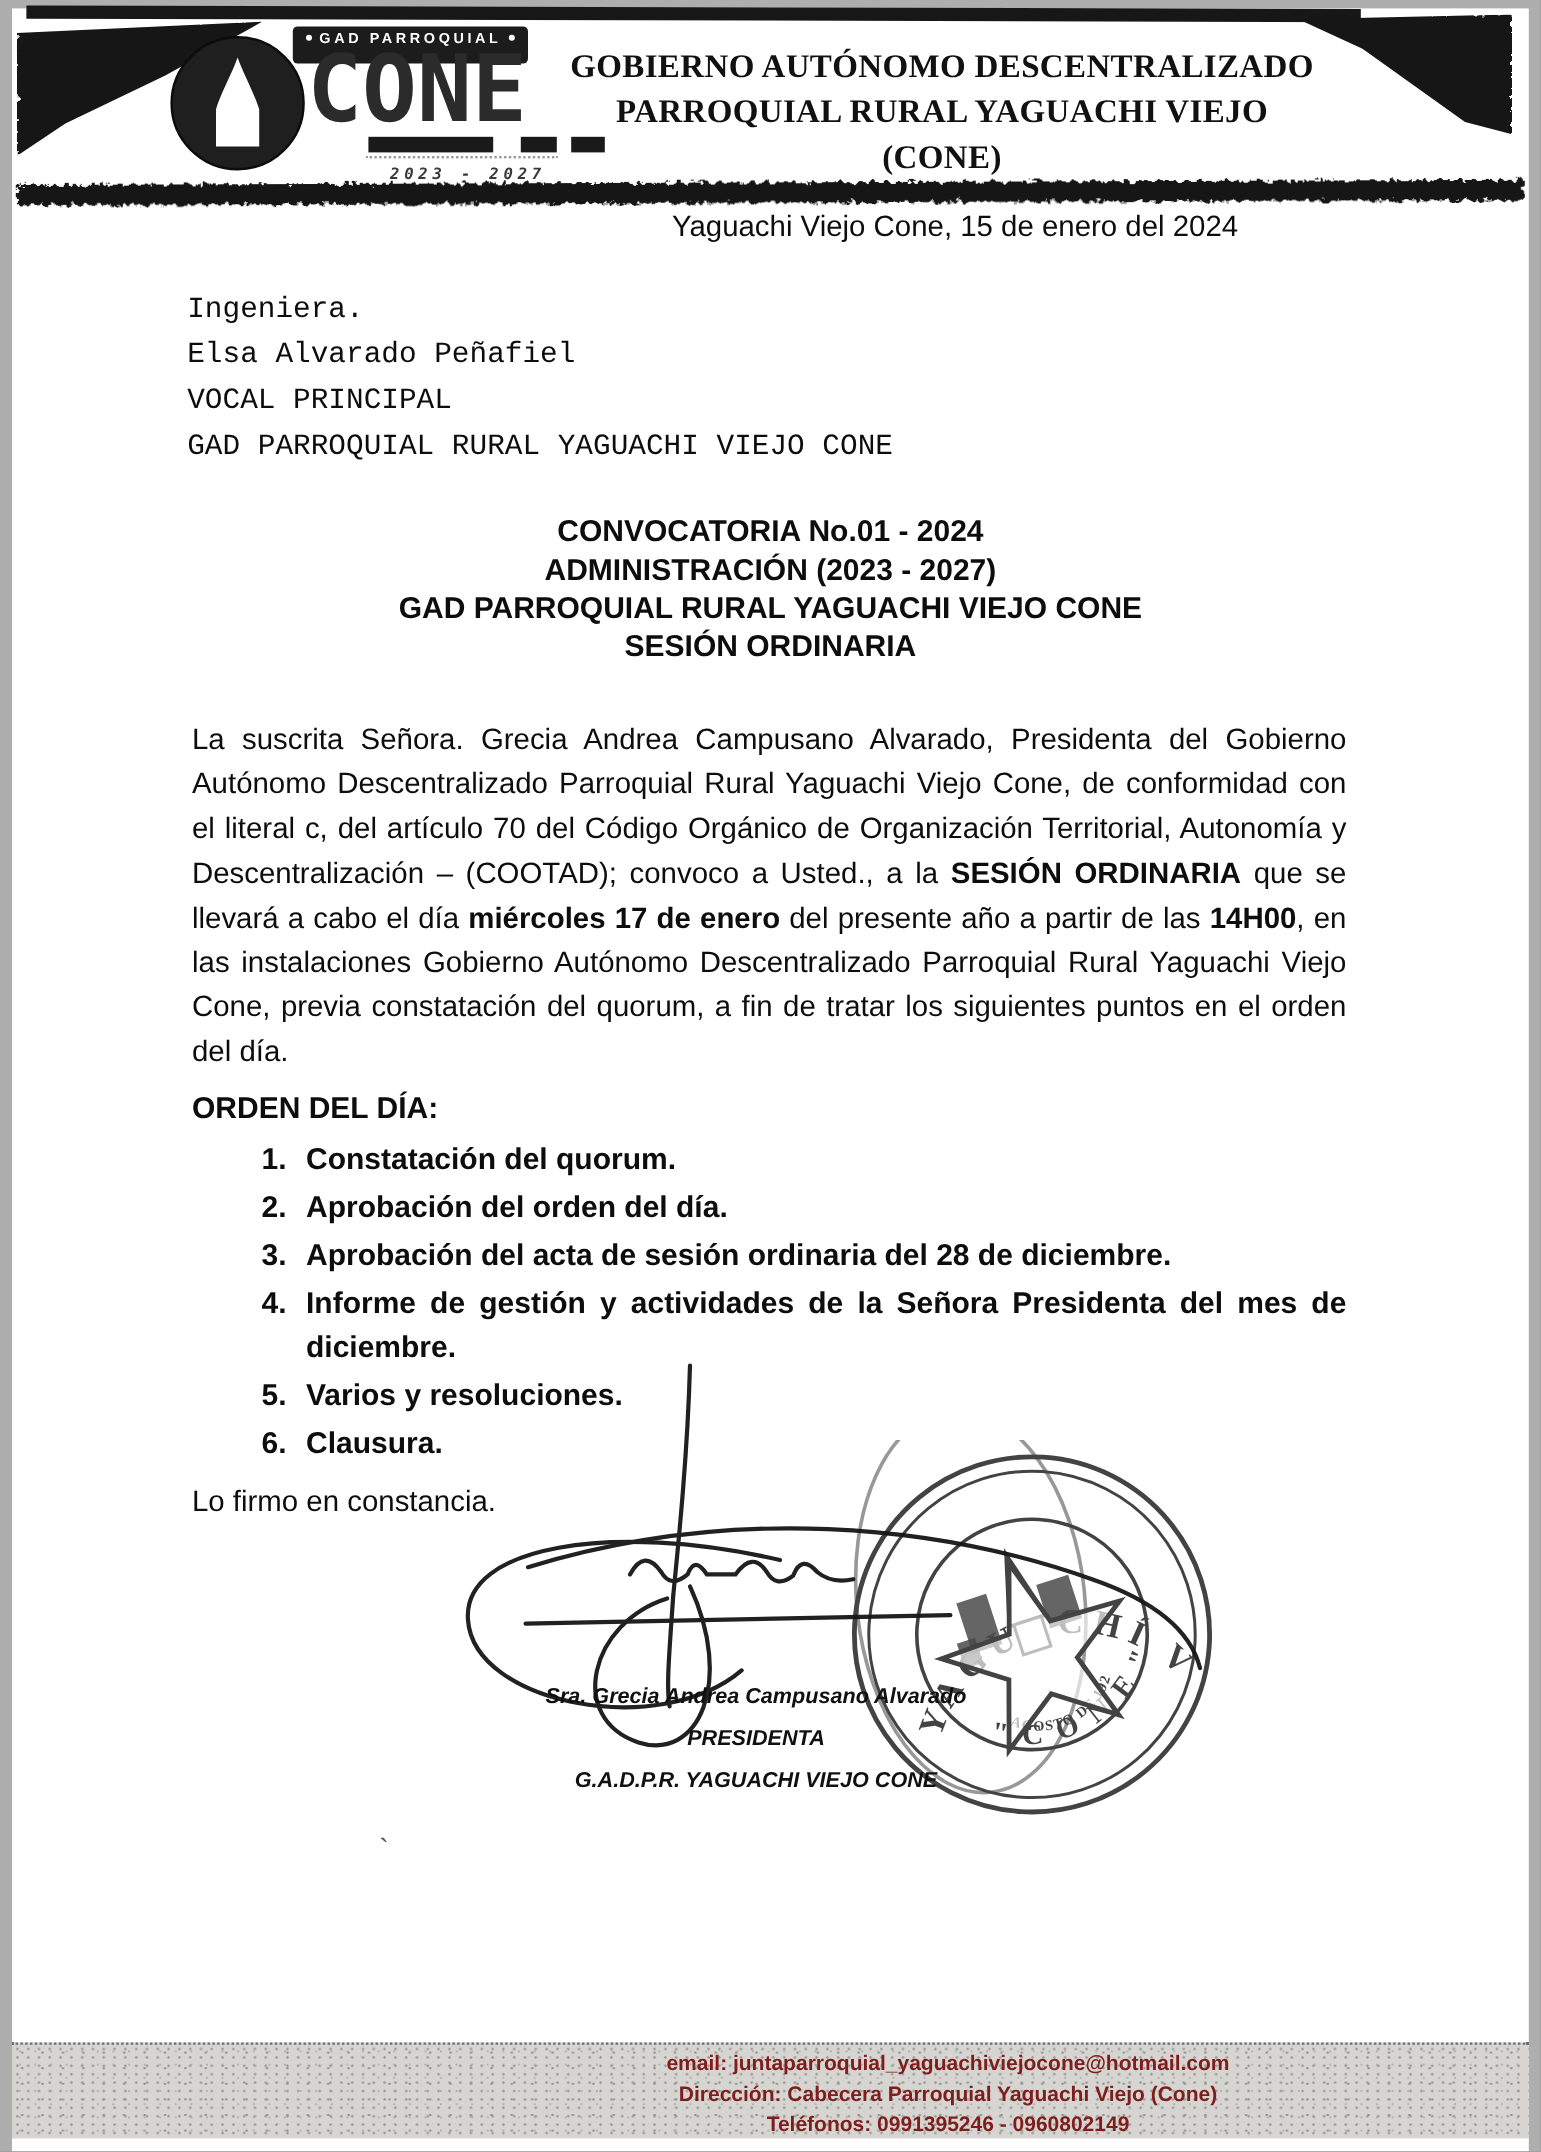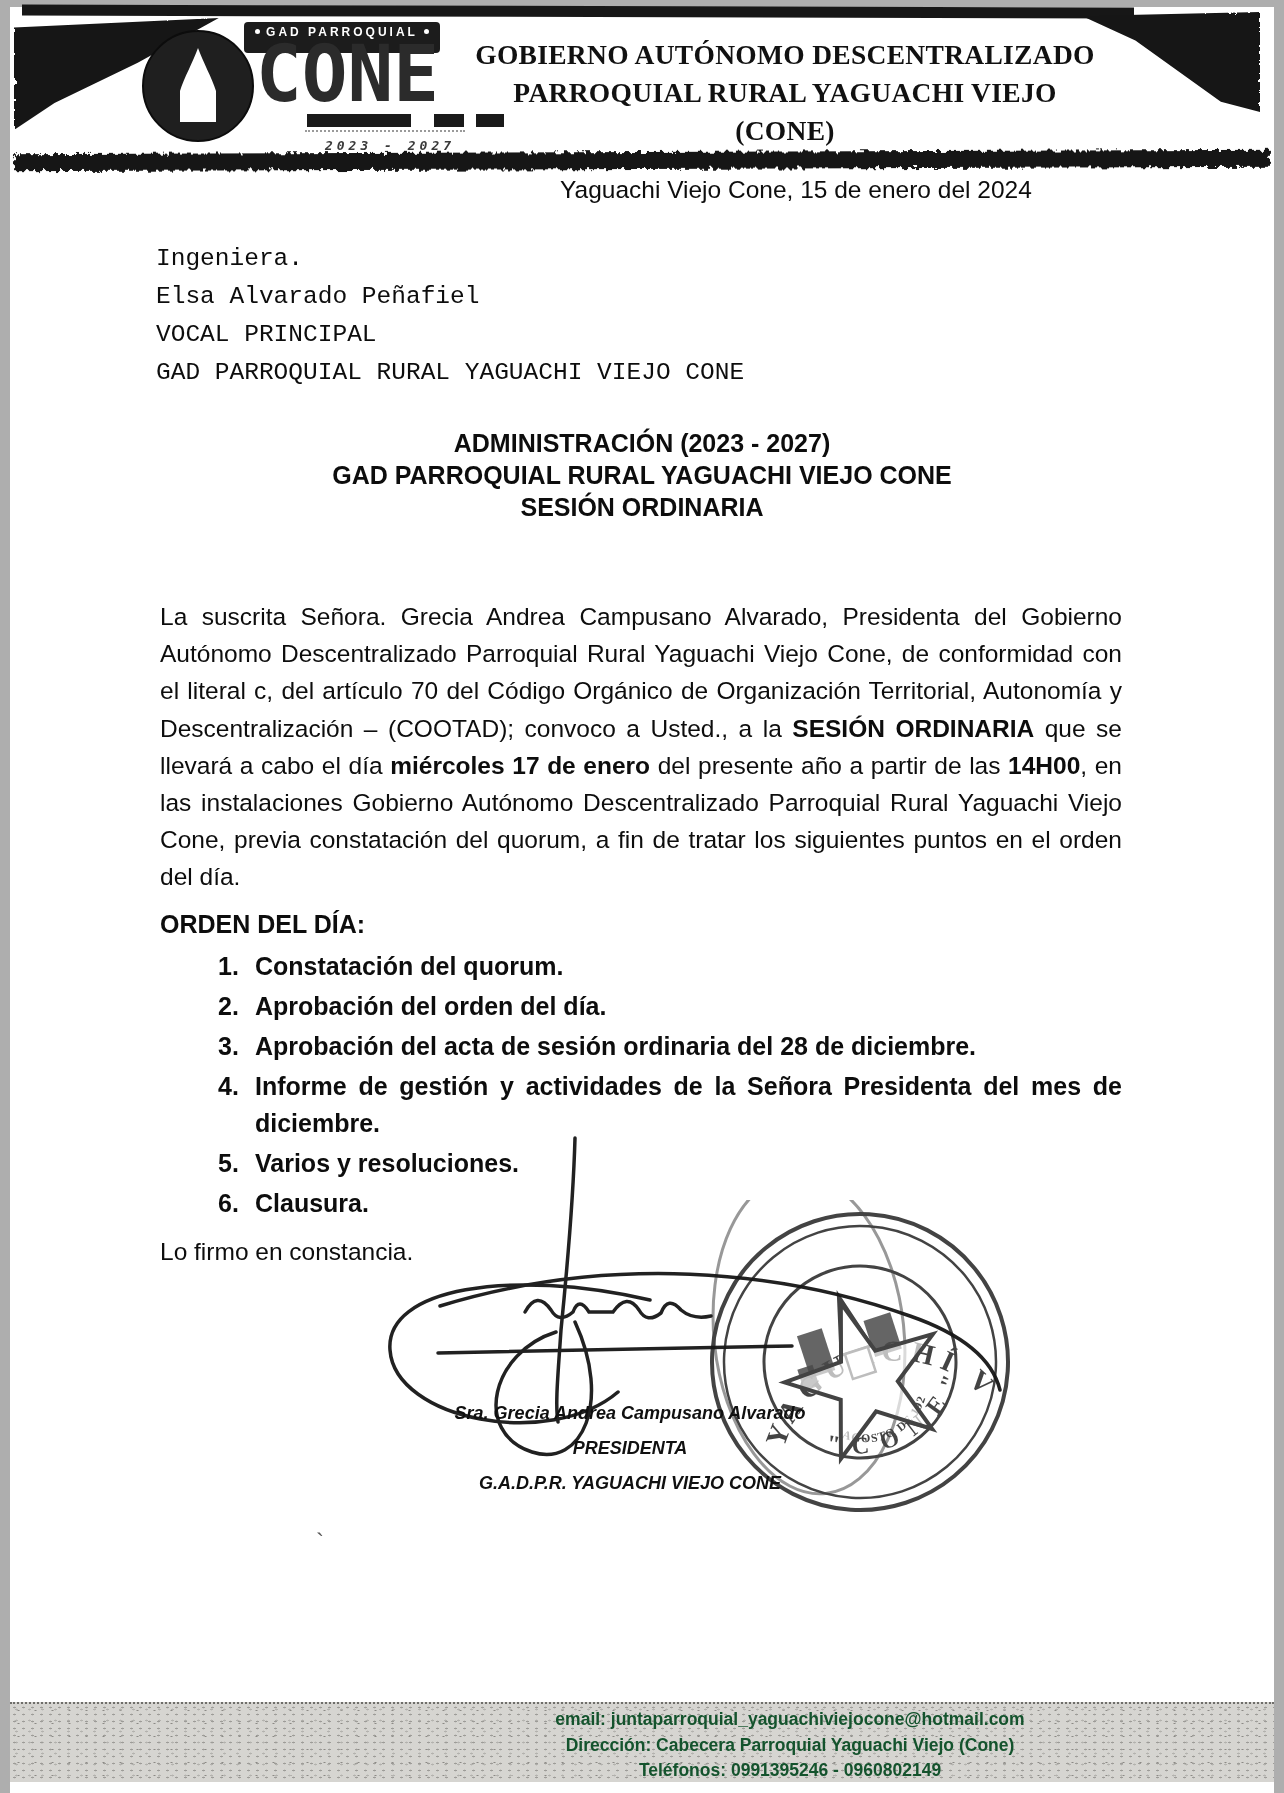--- a/index.html
+++ b/index.html
@@ -68,21 +68,21 @@
   .band{
     position:absolute;left:10px;top:1702px;width:1264px;height:78px;background:var(--band);
     background-image:
       radial-gradient(#9d9c98 1px, transparent 1.4px),
       radial-gradient(#b3b2ae 1px, transparent 1.3px),
       radial-gradient(#8b8a86 .8px, transparent 1.2px);
     background-size:9px 7px,13px 11px,17px 13px;
     border-top:2px dotted #6f6e6a;
   }
   .bandtext{position:absolute;left:420px;top:1707px;width:740px;text-align:center;
-    font-size:17.5px;font-weight:700;line-height:25.5px;color:#14532d;}
+    font-size:17.5px;font-weight:700;line-height:25.5px;color:#7f1d1d;}
 </style>
 </head>
 <body>
 
 <svg width="0" height="0" style="position:absolute" aria-hidden="true">
   <defs>
     <filter id="rough">
       <feTurbulence type="fractalNoise" baseFrequency="0.18" numOctaves="3" result="n"></feTurbulence>
       <feDisplacementMap in="SourceGraphic" in2="n" scale="9"></feDisplacementMap>
     </filter>
@@ -123,20 +123,21 @@
   <div class="recipient">
 
   <div>Ingeniera.</div>
       <div>Elsa Alvarado Peñafiel</div>
       <div>VOCAL PRINCIPAL</div>
       <div>GAD PARROQUIAL RURAL YAGUACHI VIEJO CONE</div>
     </div>
 
   <div class="subject">
 
+  <div>CONVOCATORIA No.01 - 2024</div>
       <div>ADMINISTRACIÓN (2023 - 2027)</div>
       <div>GAD PARROQUIAL RURAL YAGUACHI VIEJO CONE</div>
       <div>SESIÓN ORDINARIA</div>
     </div>
 
   <div class="bodytext"><span>La suscrita Señora. Grecia Andrea Campusano Alvarado, Presidenta del Gobierno Autónomo Descentralizado Parroquial Rural Yaguachi Viejo Cone, de conformidad con el literal c, del artículo 70 del Código Orgánico de Organización Territorial, Autonomía y Descentralización – (COOTAD); convoco a Usted., a la </span><span class="b">SESIÓN ORDINARIA</span><span> que se llevará a cabo el día </span><span class="b">miércoles 17 de enero</span><span> del presente año a partir de las </span><span class="b">14H00</span><span>, en las instalaciones Gobierno Autónomo Descentralizado Parroquial Rural Yaguachi Viejo Cone, previa constatación del quorum, a fin de tratar los siguientes puntos en el orden del día.</span></div>
 
   <div class="agenda-h">ORDEN DEL DÍA:</div>
   <div class="agenda">
 

